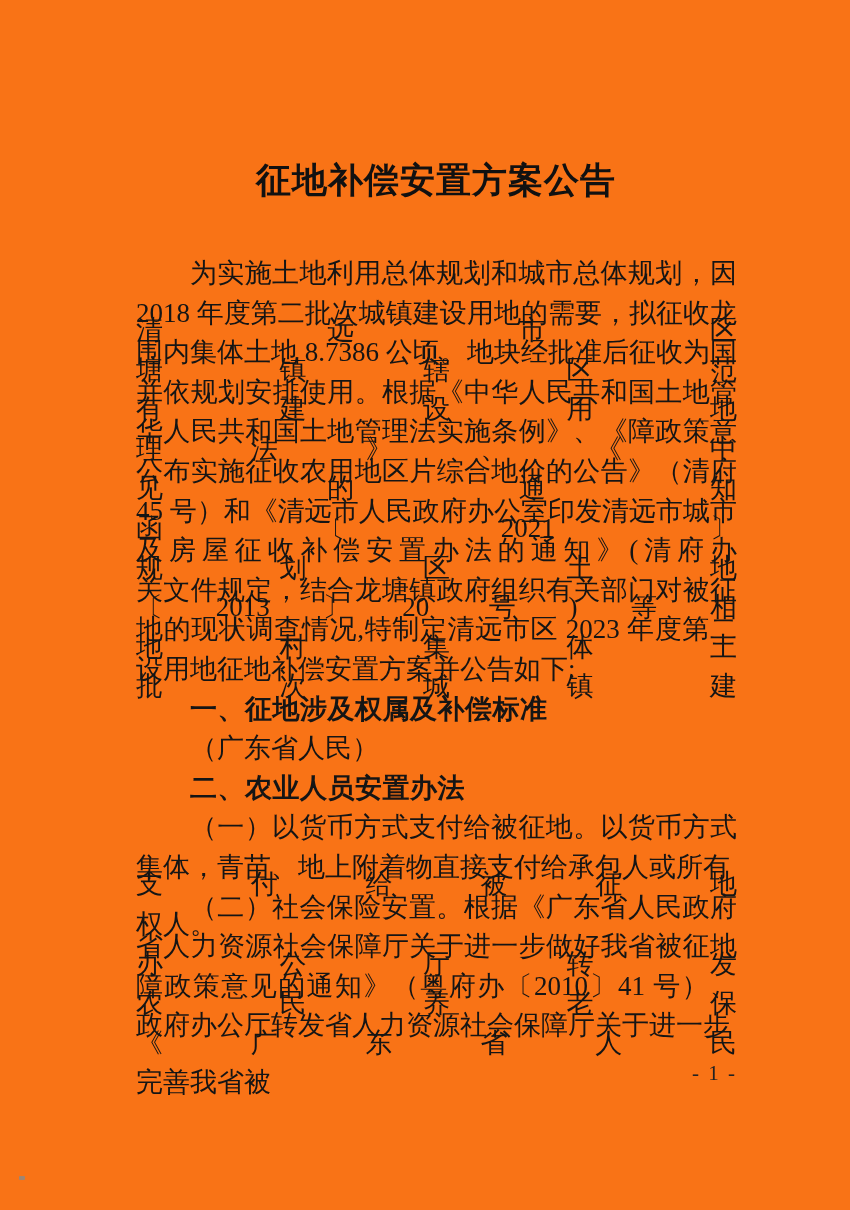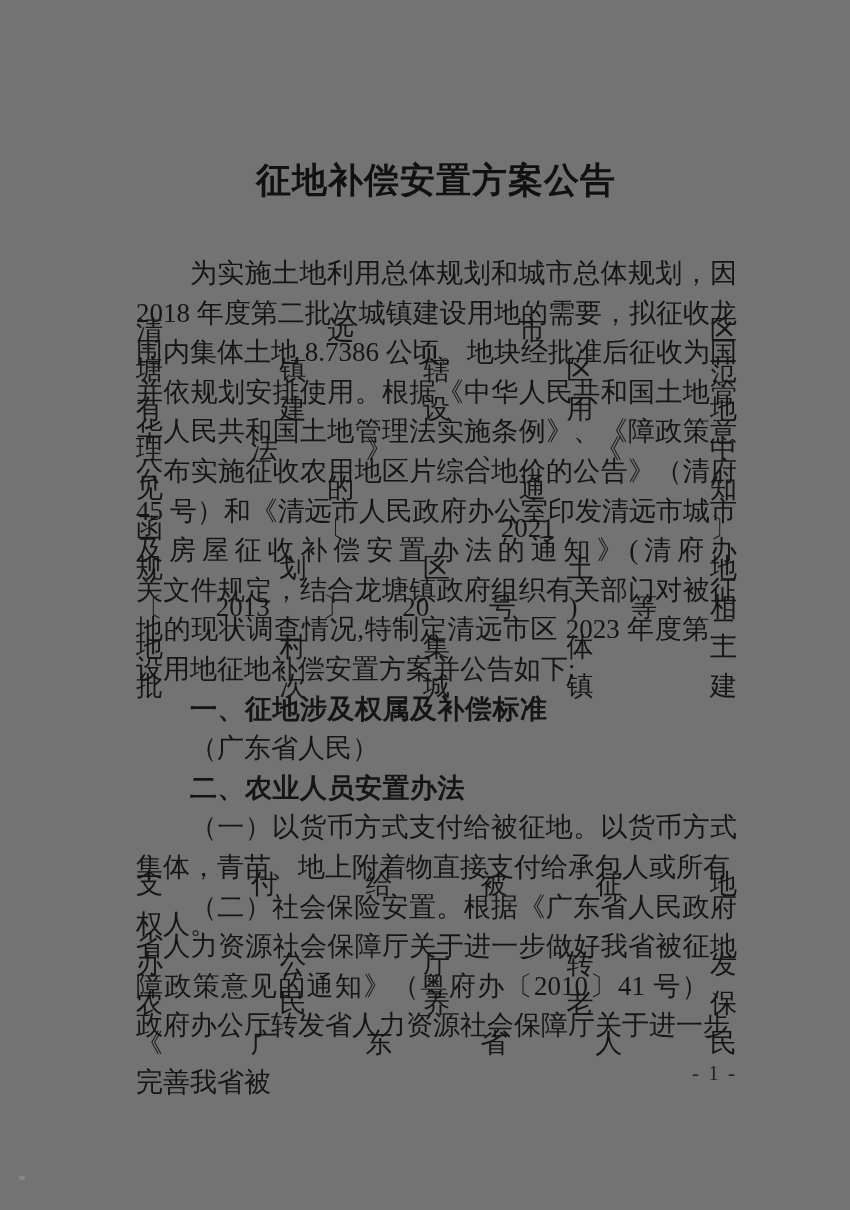--- a/index.html
+++ b/index.html
@@ -6,21 +6,21 @@
   body {
     width: 850px; height: 1210px;
     background: #ffffff;
     position: relative;
     font-family: "Liberation Serif", serif;
     color: #161616;
     overflow: hidden;
   }
   .page {
     position: absolute; inset: 0;
-    background: #737373;
+    background: #f97316;
   }
   .doc-title {
     position: absolute;
     top: 160px; left: 136px; width: 600px;
     margin: 0;
     text-align: center;
     font-size: 35px;
     font-weight: bold;
     letter-spacing: 1px;
     line-height: 42px;

